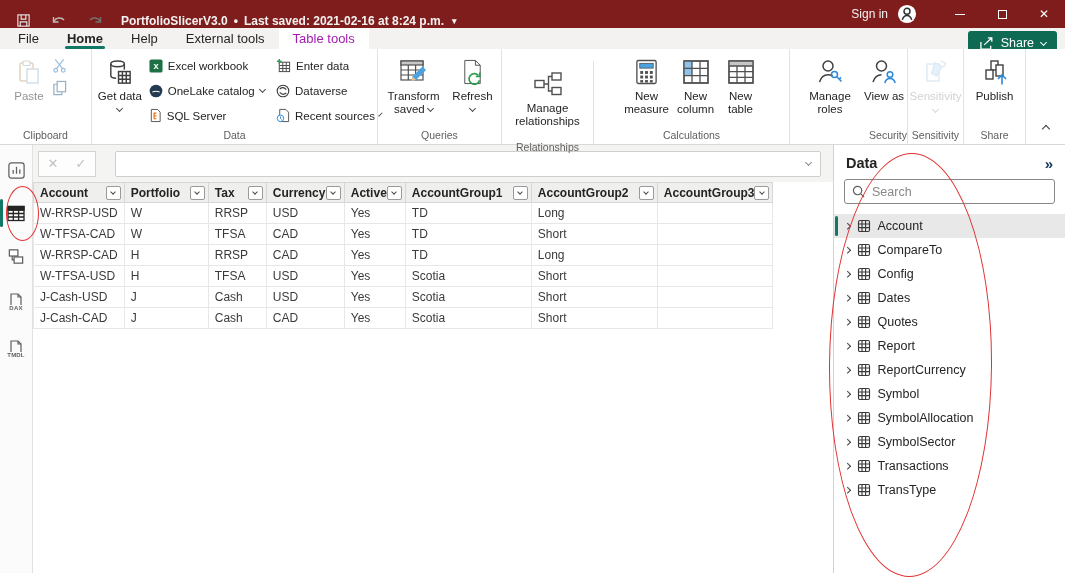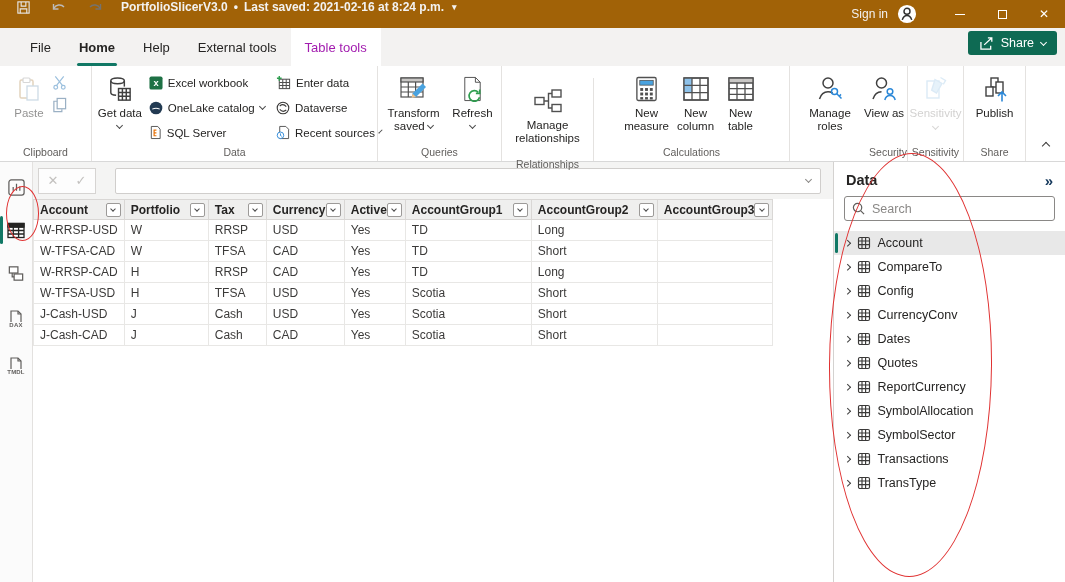--- a/index.html
+++ b/index.html
@@ -3,31 +3,31 @@
 <meta charset="utf-8">
 <style>
   * { margin:0; padding:0; box-sizing:border-box; }
   html,body { width:1065px; height:582px; }
   body {
     font-family:"Liberation Sans", sans-serif;
     background:#fff; color:#252423; position:relative; overflow:hidden;
     -webkit-font-smoothing:antialiased;
   }
   
-  .titlebar{height:28px;background:#a16207;display:flex;align-items:flex-start;color:#f3f2f1;font-size:12px;}
+  .titlebar{height:28px;background:#7f1d1d;display:flex;align-items:flex-end;color:#f3f2f1;font-size:12px;}
   .titlebar .win-icons{display:flex;align-items:center;gap:20px;padding-left:16px;}
   .titlebar .app-title{margin-left:18px;display:flex;align-items:center;gap:6px;font-weight:bold;}
   .titlebar .caret{font-size:9px;margin-left:2px;}
   .titlebar .right{margin-left:auto;display:flex;align-items:center;height:100%;}
   .signin{display:flex;align-items:center;gap:9px;margin-right:22px;cursor:pointer;}
   .winbtn{width:42px;height:100%;display:flex;align-items:center;justify-content:center;color:#fff;font-size:12px;}
   .min-glyph{display:inline-block;width:10px;height:1px;background:#fff;}
   .max-glyph{display:inline-block;width:9px;height:9px;border:1px solid #fff;}
   
-  .tabrow{height:38px;background:#f3f2f1;display:flex;align-items:stretch;padding-left:16px;position:relative;font-size:13px;}
+  .tabrow{height:21px;background:#f3f2f1;display:flex;align-items:stretch;padding-left:4px;position:relative;font-size:13px;}
   .tab{display:flex;align-items:center;padding:0 14px;position:relative;color:#252423;cursor:pointer;}
   .tab.active{font-weight:bold;}
   .tab.active::after{content:'';position:absolute;left:12px;right:12px;bottom:0;height:3px;background:#117865;border-radius:2px;}
   .tab.contextual{background:#fff;color:#a21caf;}
   .share-btn{position:absolute;right:8px;top:3px;height:24px;background:#0e6a53;color:#fff;border-radius:3px;display:flex;align-items:center;gap:7px;padding:0 11px;font-size:12.5px;cursor:pointer;}
   
   .ribbon{height:96px;background:#fff;border-bottom:1px solid #d8d8d8;display:flex;position:relative;}
   .rgroup{display:flex;flex-direction:column;border-right:1px solid #e4e2e0;}
   .rgroup .btns{flex:1;display:flex;align-items:flex-start;padding-top:3px;}
   .rgroup .glabel{height:17px;text-align:center;font-size:10.5px;color:#605e5c;line-height:14px;}
@@ -674,51 +674,61 @@
           <span>Config</span>
         </div>
         <div class="dp-item">
           <span class="chev right"></span>
           <span style="display: flex;">
             <svg width="14" height="14" viewBox="0 0 14 14" fill="none" stroke="#3b3a39" stroke-width="1.15">
               <rect x="1.5" y="1.5" width="11" height="11" rx="1.5"></rect>
               <path d="M1.5 5h11M1.5 8.6h11M5 1.5v11M8.6 1.5v11"></path>
             </svg>
           </span>
-          <span>CurrencyConv</span>
-        </div>
-        <div class="dp-item">
-          <span class="chev right"></span>
-          <span style="display: flex;">
-            <svg width="14" height="14" viewBox="0 0 14 14" fill="none" stroke="#3b3a39" stroke-width="1.15">
-              <rect x="1.5" y="1.5" width="11" height="11" rx="1.5"></rect>
-              <path d="M1.5 5h11M1.5 8.6h11M5 1.5v11M8.6 1.5v11"></path>
-            </svg>
-          </span>
           <span>Dates</span>
         </div>
         <div class="dp-item">
           <span class="chev right"></span>
           <span style="display: flex;">
             <svg width="14" height="14" viewBox="0 0 14 14" fill="none" stroke="#3b3a39" stroke-width="1.15">
               <rect x="1.5" y="1.5" width="11" height="11" rx="1.5"></rect>
               <path d="M1.5 5h11M1.5 8.6h11M5 1.5v11M8.6 1.5v11"></path>
             </svg>
           </span>
           <span>Quotes</span>
         </div>
         <div class="dp-item">
           <span class="chev right"></span>
           <span style="display: flex;">
             <svg width="14" height="14" viewBox="0 0 14 14" fill="none" stroke="#3b3a39" stroke-width="1.15">
               <rect x="1.5" y="1.5" width="11" height="11" rx="1.5"></rect>
               <path d="M1.5 5h11M1.5 8.6h11M5 1.5v11M8.6 1.5v11"></path>
             </svg>
           </span>
+          <span>Report</span>
+        </div>
+        <div class="dp-item">
+          <span class="chev right"></span>
+          <span style="display: flex;">
+            <svg width="14" height="14" viewBox="0 0 14 14" fill="none" stroke="#3b3a39" stroke-width="1.15">
+              <rect x="1.5" y="1.5" width="11" height="11" rx="1.5"></rect>
+              <path d="M1.5 5h11M1.5 8.6h11M5 1.5v11M8.6 1.5v11"></path>
+            </svg>
+          </span>
           <span>ReportCurrency</span>
+        </div>
+        <div class="dp-item">
+          <span class="chev right"></span>
+          <span style="display: flex;">
+            <svg width="14" height="14" viewBox="0 0 14 14" fill="none" stroke="#3b3a39" stroke-width="1.15">
+              <rect x="1.5" y="1.5" width="11" height="11" rx="1.5"></rect>
+              <path d="M1.5 5h11M1.5 8.6h11M5 1.5v11M8.6 1.5v11"></path>
+            </svg>
+          </span>
+          <span>Symbol</span>
         </div>
         <div class="dp-item">
           <span class="chev right"></span>
           <span style="display: flex;">
             <svg width="14" height="14" viewBox="0 0 14 14" fill="none" stroke="#3b3a39" stroke-width="1.15">
               <rect x="1.5" y="1.5" width="11" height="11" rx="1.5"></rect>
               <path d="M1.5 5h11M1.5 8.6h11M5 1.5v11M8.6 1.5v11"></path>
             </svg>
           </span>
           <span>SymbolAllocation</span>

